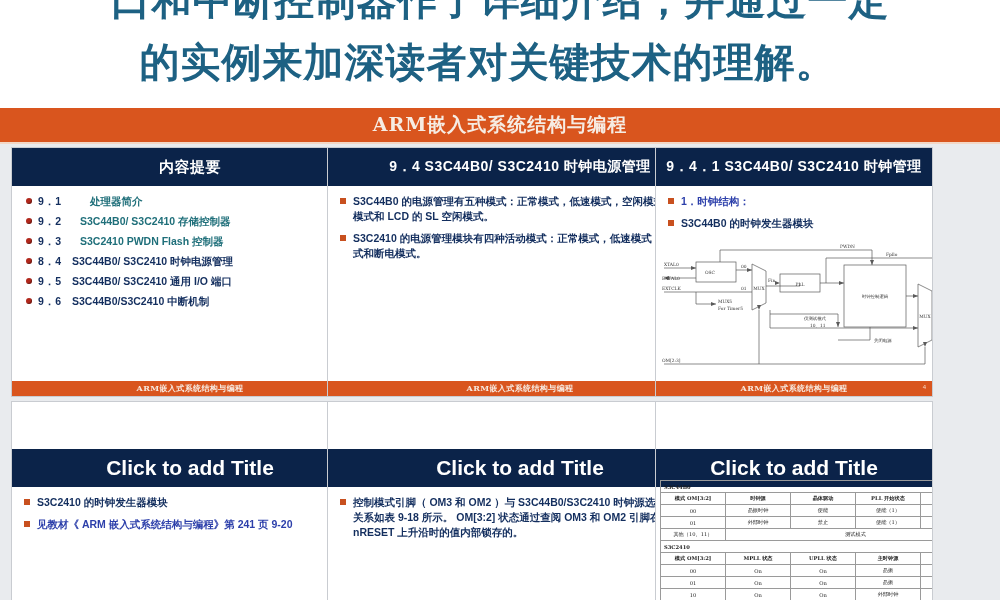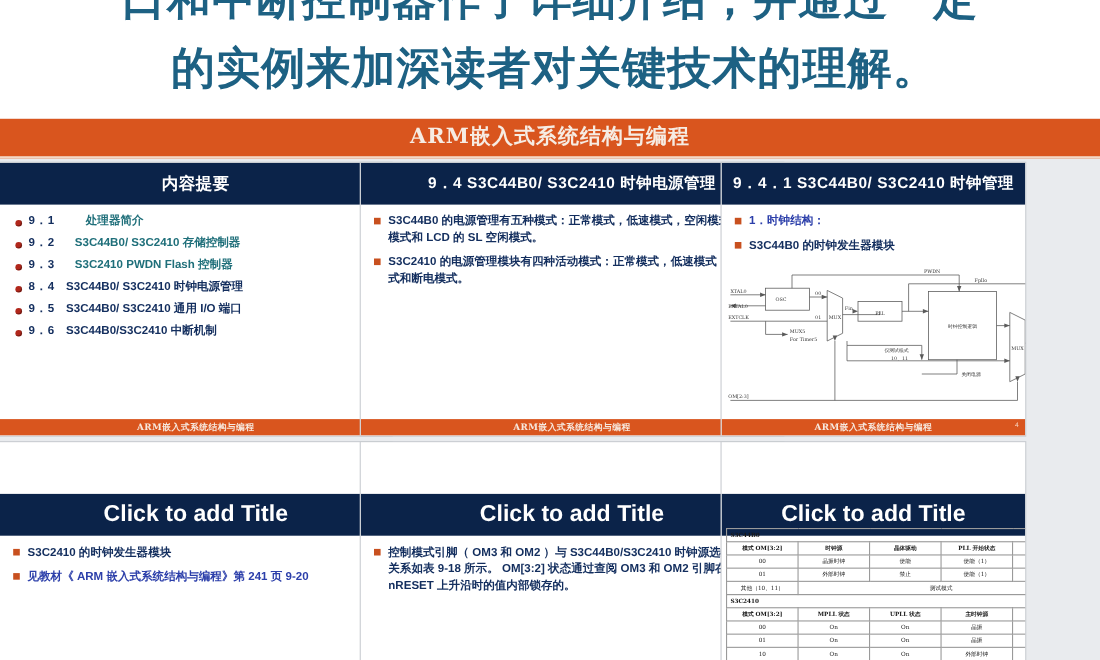--- a/index.html
+++ b/index.html
@@ -21,21 +21,21 @@
     text-align:center;
     color:#1d6183;
     font-family:"DejaVu Serif","Liberation Serif",serif;
     font-weight:bold;
     font-size:40px;
     line-height:52px;
     letter-spacing:1px;
     white-space:nowrap;
   }
   .topslide .l1{position:absolute;left:0;top:-26px;width:1000px;}
-  .topslide .l2{position:absolute;left:16px;top:36px;width:976px;}
+  .topslide .l2{position:absolute;left:0;top:36px;width:976px;}
 
   
   .banner{
     position:absolute;left:0;top:108px;width:1000px;height:36px;
     background:#d9551e;
     border-bottom:2px solid #f3d7c6;
     box-sizing:border-box;
   }
   .banner .btxt{
     color:#f6ece3;
@@ -52,40 +52,40 @@
   .slide{
     position:absolute;
     width:384px;height:248px;
     background:#ffffff;
     box-sizing:border-box;
     overflow:hidden;
     box-shadow:0 0 0 1px #c9ccd1;
   }
   .slide.r0{top:0;}
   .slide.r1{top:254px;height:246px;}
-  .slide.c0{left:0;width:356px;}
+  .slide.c0{left:12px;width:356px;}
   .slide.c1{left:328px;}
   .slide.c2{left:656px;width:276px;}
 
   .s-title{
     background:#0b2349;
     color:#ffffff;
     height:38px;
     display:flex;align-items:center;justify-content:center;
     font-size:14px;font-weight:bold;
     letter-spacing:.5px;
     text-align:center;
     padding:0 6px;box-sizing:border-box;
   }
   .s-title.serif{font-family:"DejaVu Serif","Liberation Serif",serif;font-size:15px;}
   .s-title.cta{font-size:21px;font-weight:bold;letter-spacing:0;margin-top:47px;}
   .s-body{position:relative;padding:8px 10px 0 10px;}
 
   
-  .ol-item{display:flex;align-items:center;margin-bottom:6px;font-size:10.5px;line-height:14px;}
+  .ol-item{display:flex;align-items:flex-start;margin-bottom:6px;font-size:10.5px;line-height:14px;}
   .ol-dot{
     width:6px;height:6px;border-radius:50%;
     background:#b1271b;
     margin:4px 6px 0 4px;flex:0 0 auto;
     box-shadow:inset -1px -1px 0 rgba(0,0,0,.35);
   }
   .ol-num{color:#132e5e;font-weight:bold;width:34px;flex:0 0 auto;letter-spacing:.5px;}
   .ol-txt{font-weight:bold;}
   .ol-txt.teal{color:#1f6f7a;}
   .ol-txt.navy{color:#132e5e;}

